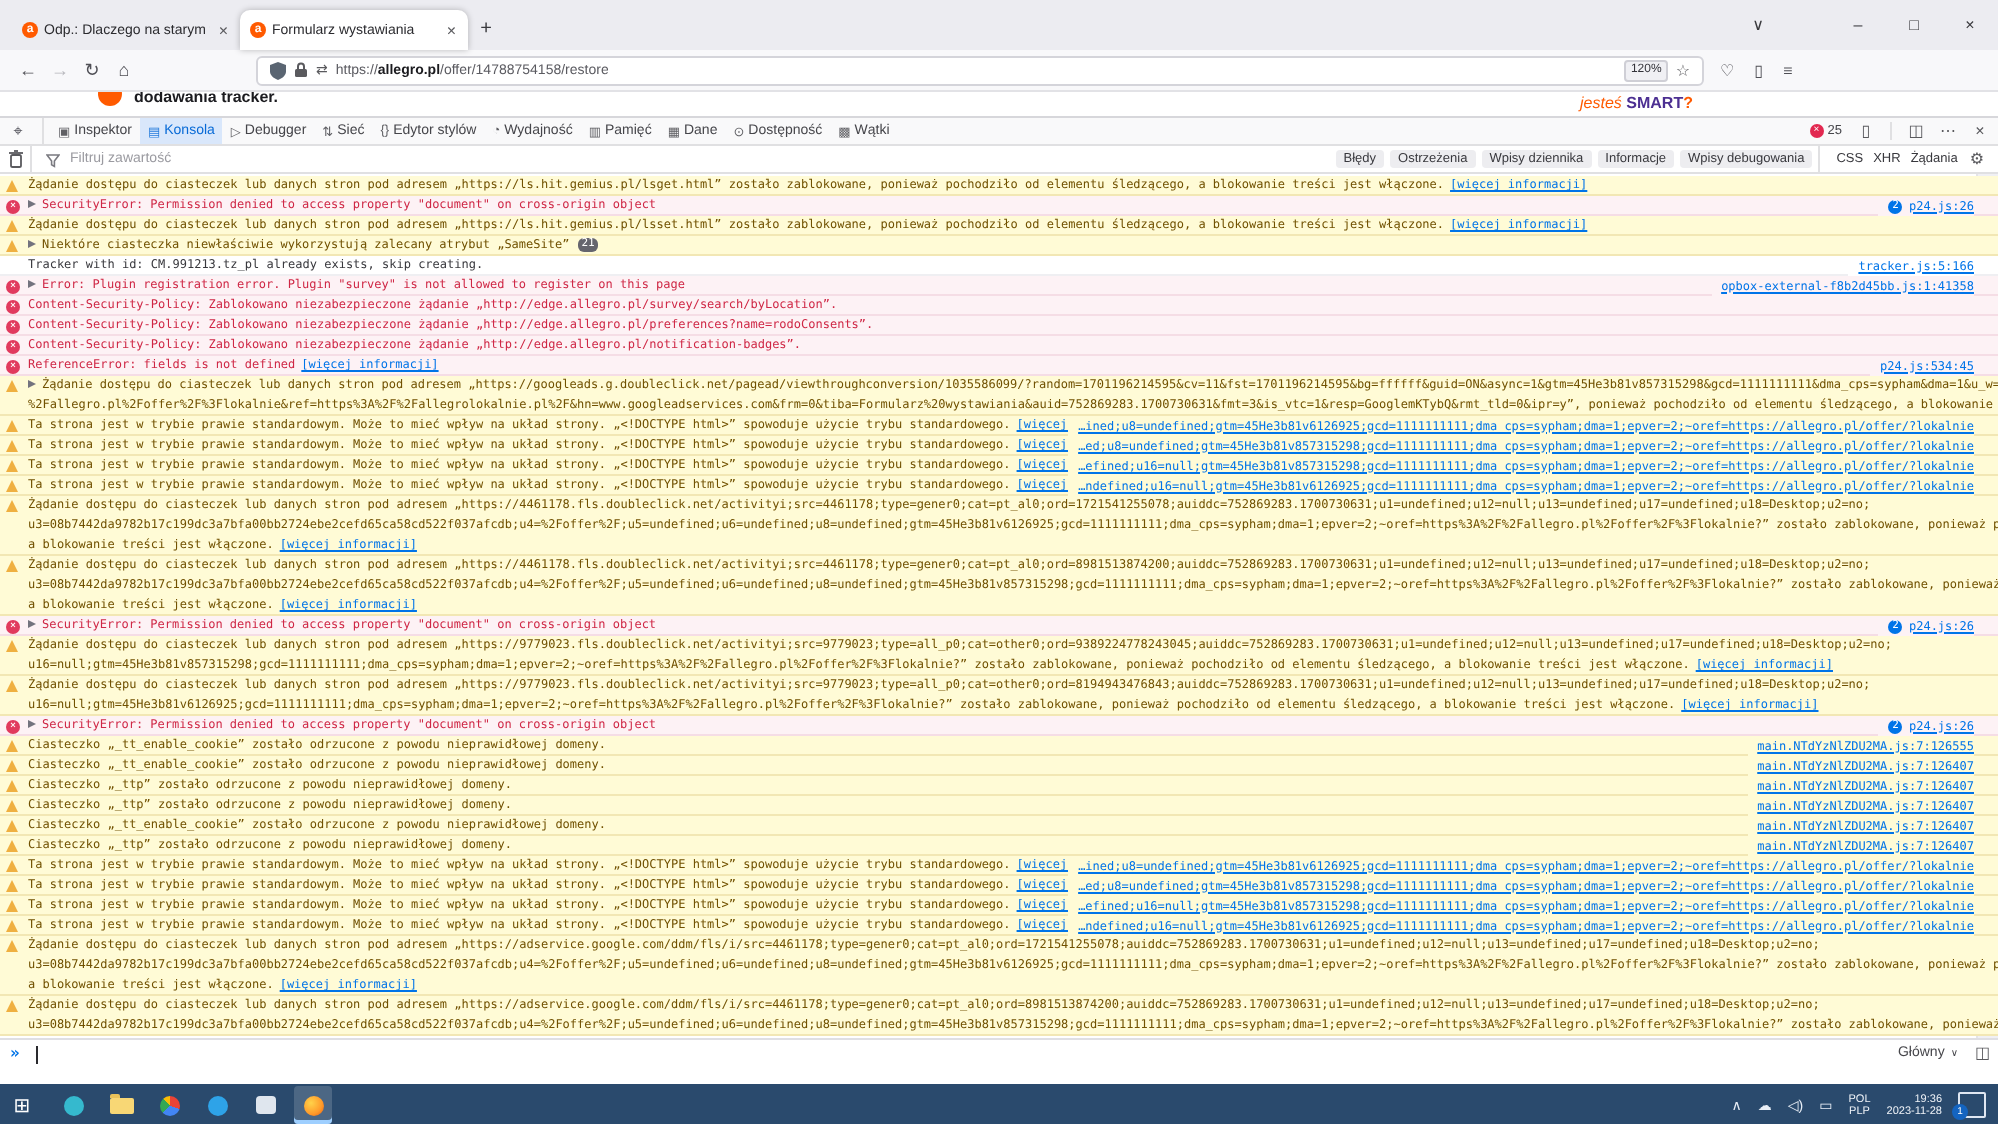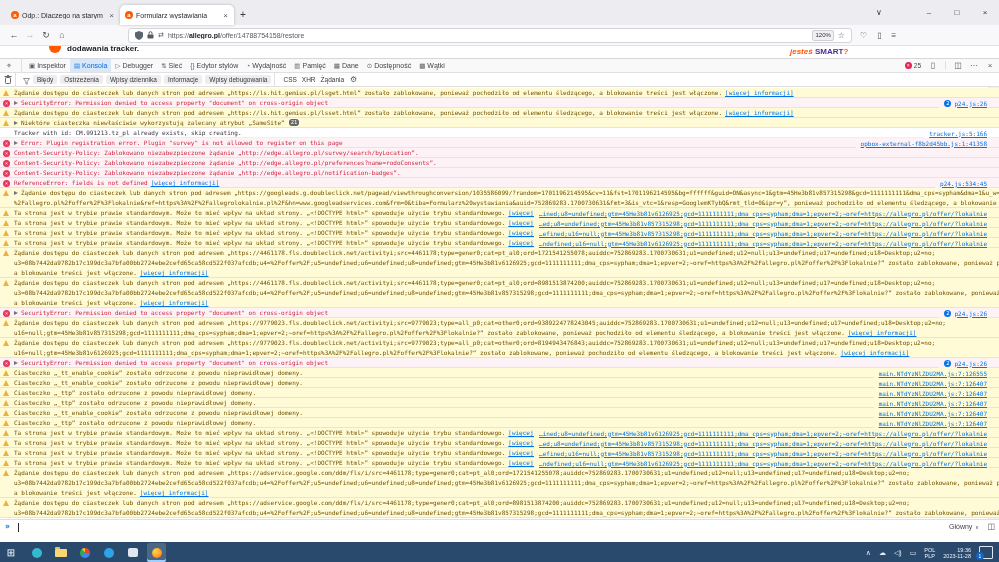--- a/index.html
+++ b/index.html
@@ -25,21 +25,21 @@
   .url-text{white-space:nowrap;overflow:hidden}
   .url-text .dom{color:#1b1b1f;font-weight:bold}
   .zoomchip{margin-left:auto;background:#f0f0f4;border:1px solid #cfcfd6;border-radius:2px;font-size:6px;padding:0 2px;color:#33333a;line-height:9px}
   .star{font-size:8px;color:#5a5a5e}
   .after-url{display:flex;align-items:center;margin-left:8px;gap:10px;color:#4f4f55;font-size:8px}
   
   .pagestrip{height:12px;background:#fff;position:relative;overflow:hidden}
   .pagedot{position:absolute;left:49px;top:-5px;width:12px;height:12px;border-radius:50%;background:#ff5a00}
   .pagetext{position:absolute;left:67px;top:-2px;font-size:8px;font-weight:bold;color:#1b1b1f}
   .smartlogo{position:absolute;left:790px;top:1px;font-size:8px;white-space:nowrap}
-  .smartlogo .s1{color:#ff5a00;font-style:italic;font-weight:bold}
+  .smartlogo .s1{color:#ff5a00;font-style:italic;font-weight:normal}
   .smartlogo .s2{color:#4c2f92;font-weight:bold}
   .smartlogo .s3{color:#ff5a00;font-weight:bold}
   
   .dtbar1{height:15px;background:#f9f9fa;border-top:1px solid #d7d7db;border-bottom:1px solid #e0e0e2;display:flex;align-items:center;box-sizing:border-box;font-size:7px;color:#45454a}
   .sep{width:1px;align-self:stretch;background:#e0e0e2;margin:0 3px}
   .pick{width:18px;text-align:center;font-size:8px;color:#585860}
   .dt-tab{display:flex;align-items:center;gap:2px;padding:0 4px;height:100%;white-space:nowrap}
   .dt-tab.active{background:#d9e7fb;color:#0669d6}
   .dt-ic{font-size:6.5px;opacity:.85}
   .dt-right{margin-left:auto;display:flex;align-items:center;gap:2px;padding-right:2px}
@@ -224,20 +224,21 @@
       <svg width="8" height="9" viewBox="0 0 8 9">
         <rect x="1.5" y="2.5" width="5" height="6" rx="0.8" fill="none" stroke="#5a5a5e" stroke-width="0.9"></rect>
         <line x1="0.5" y1="1.5" x2="7.5" y2="1.5" stroke="#5a5a5e" stroke-width="0.9"></line>
         <line x1="3" y1="0.5" x2="5" y2="0.5" stroke="#5a5a5e" stroke-width="0.9"></line>
       </svg>
     </span>
   <div class="sep"></div>
   <span class="funnel"><svg width="7" height="7" viewBox="0 0 7 7">
         <path d="M0.5 0.5 H6.5 L4.2 3.5 V6.2 L2.8 5.4 V3.5 Z" fill="none" stroke="#7a7a80" stroke-width="0.8"></path>
       </svg></span>
+  <input class="filter-input" placeholder="Filtruj zawartość" style="">
   <div class="chips" id="chips">
       <span class="chip">Błędy</span>
       <span class="chip">Ostrzeżenia</span>
       <span class="chip">Wpisy dziennika</span>
       <span class="chip">Informacje</span>
       <span class="chip">Wpisy debugowania</span>
     </div>
   <div class="sep"></div>
   <div id="txtbtns" style="display:flex">
       <span class="txtbtn">CSS</span>

